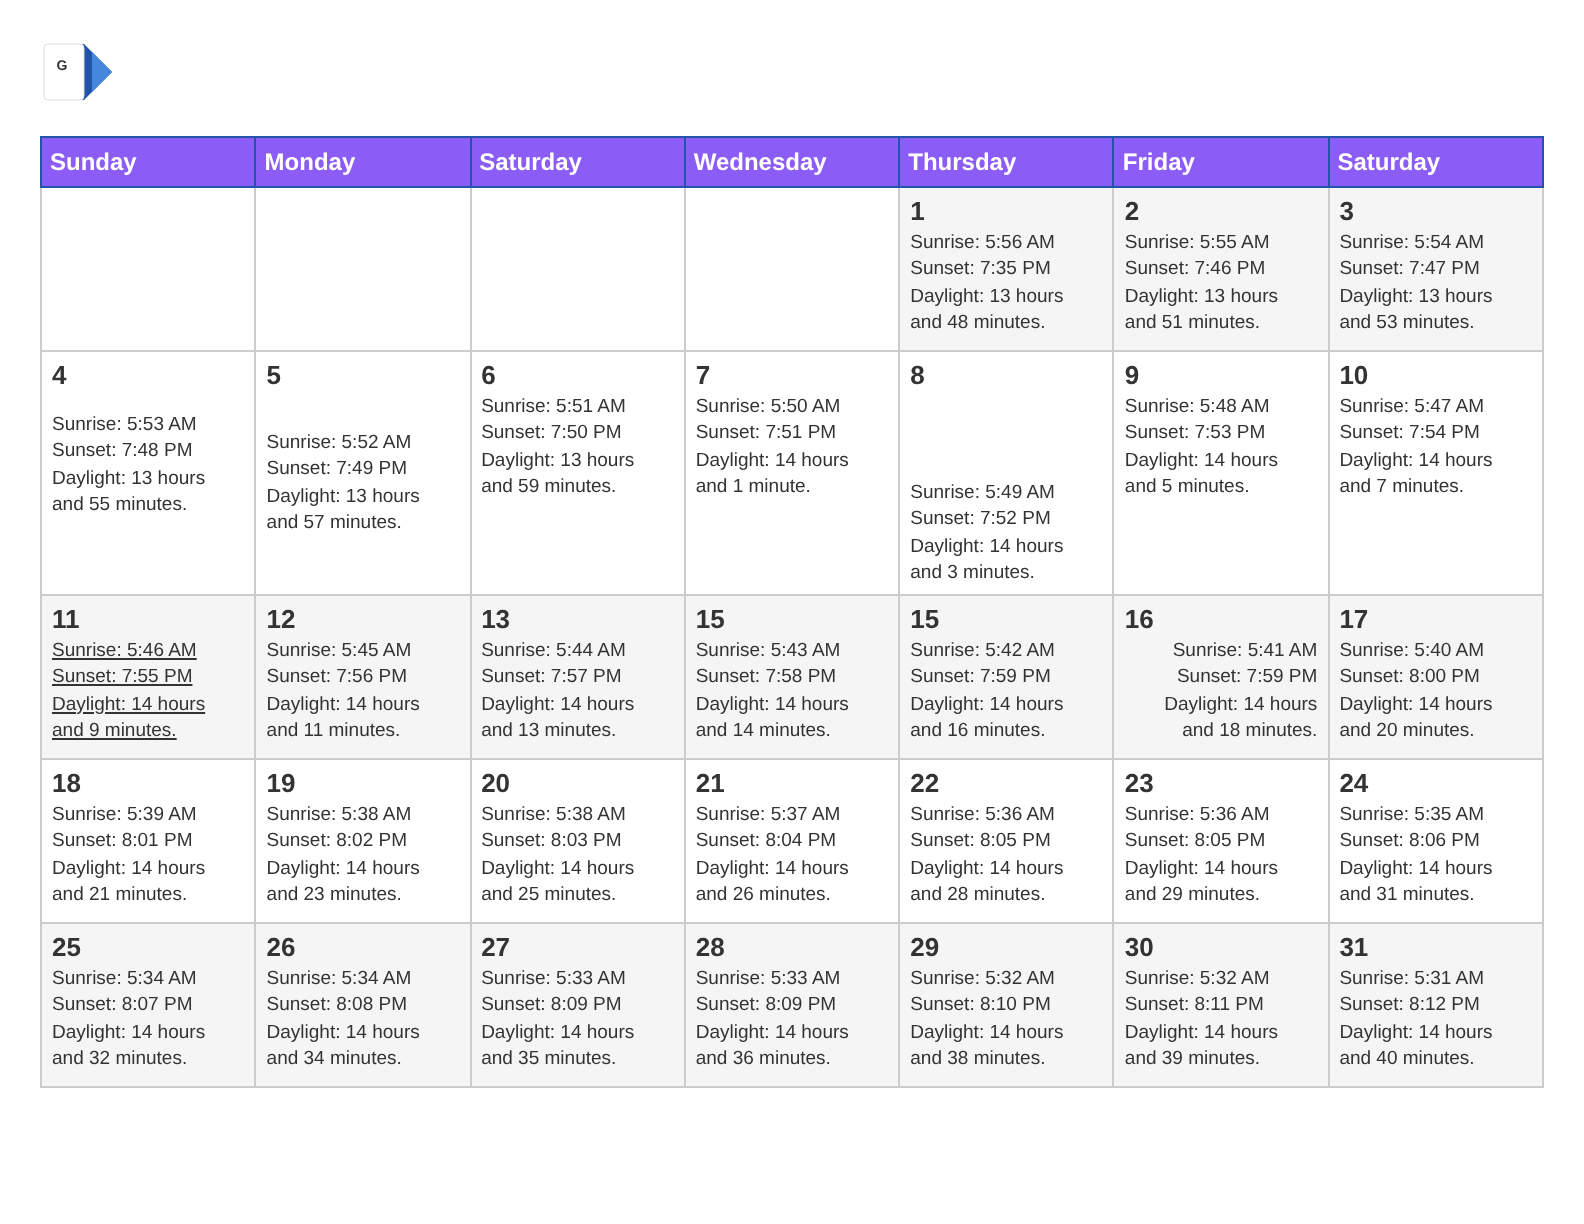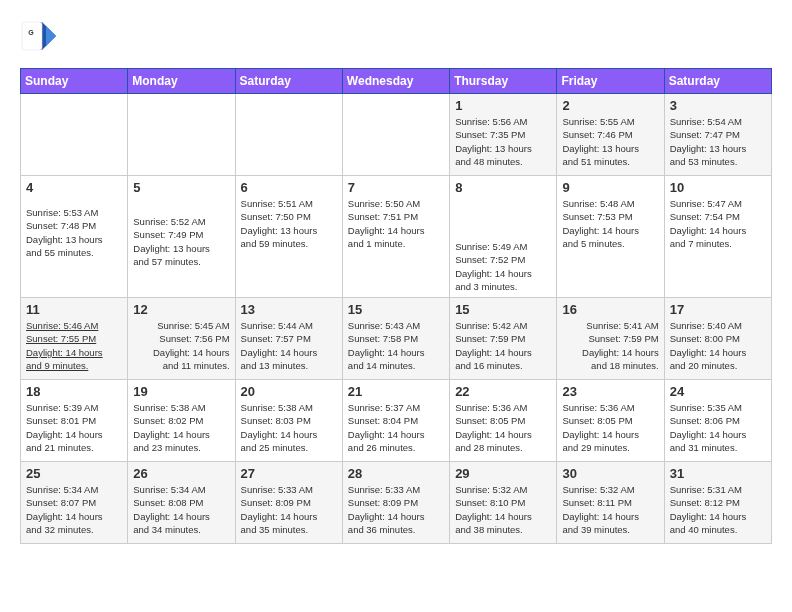--- a/index.html
+++ b/index.html
@@ -217,21 +217,21 @@
         <tr>
           <td>
             <span class="day-num">11</span>
             <div class="day-info" style="white-space: pre-line; text-decoration: underline;">Sunrise: 5:46 AM
 Sunset: 7:55 PM
 Daylight: 14 hours
 and 9 minutes.</div>
           </td>
           <td>
             <span class="day-num">12</span>
-            <div class="day-info" style="white-space: pre-line; text-align: right;">Sunrise: 5:45 AM
+            <div class="day-info" style="white-space: pre-line;">Sunrise: 5:45 AM
 Sunset: 7:56 PM
 Daylight: 14 hours
 and 11 minutes.</div>
           </td>
           <td>
             <span class="day-num">13</span>
             <div class="day-info" style="white-space: pre-line;">Sunrise: 5:44 AM
 Sunset: 7:57 PM
 Daylight: 14 hours
 and 13 minutes.</div>

